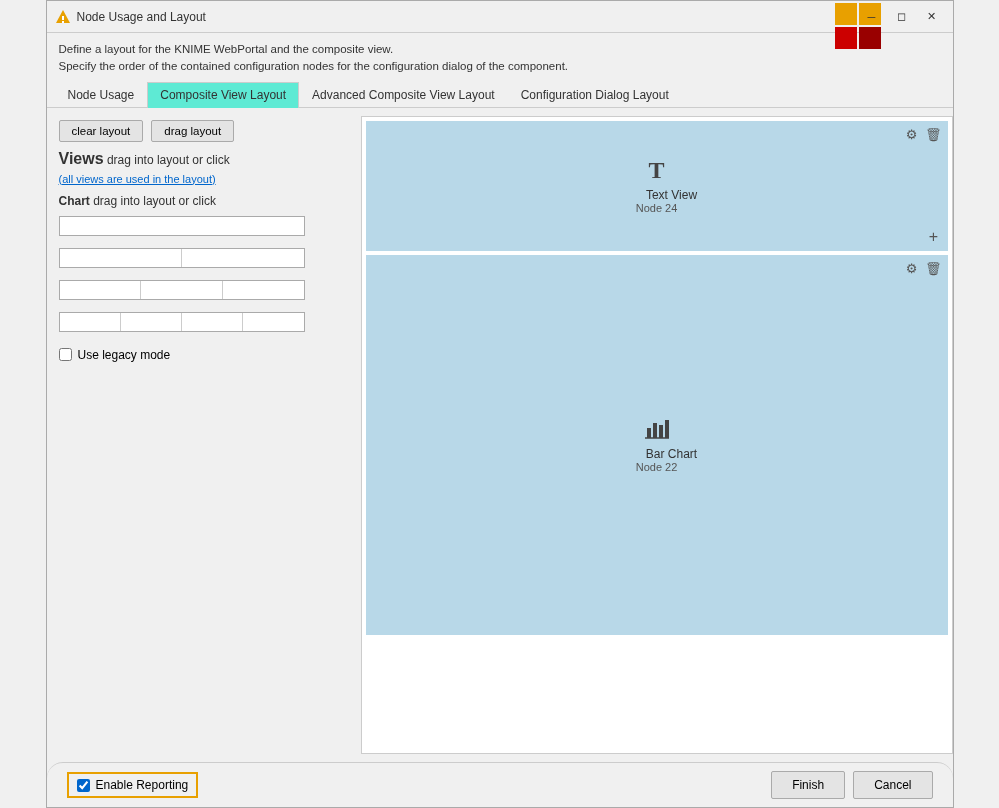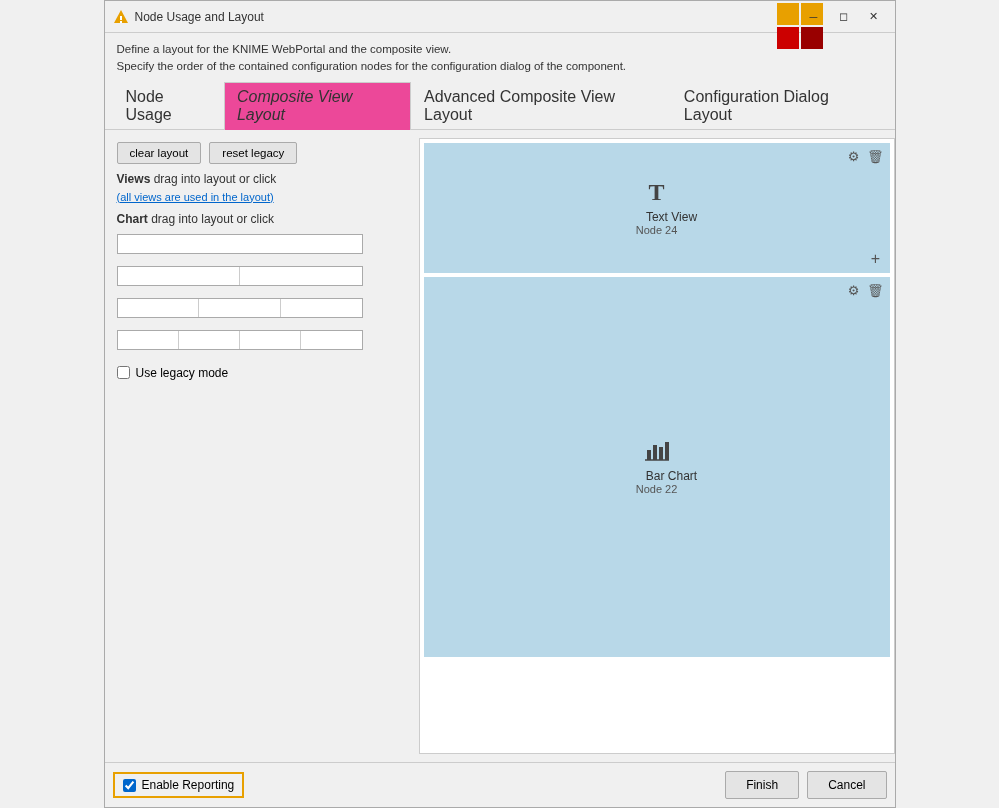--- a/index.html
+++ b/index.html
@@ -7,21 +7,21 @@
       font-family: 'Segoe UI', Arial, sans-serif;
       font-size: 12px;
       background: #f0f0f0;
       display: flex;
       justify-content: center;
       align-items: center;
       width: 999px;
       height: 808px;
     }
     .window {
-      width: 792px;
+      width: 908px;
       height: 808px;
       background: #f0f0f0;
       border: 1px solid #aaa;
       display: flex;
       flex-direction: column;
       position: relative;
     }
     .title-bar {
       background: #f0f0f0;
       height: 32px;
@@ -84,34 +84,33 @@
       line-height: 1.5;
     }
     .tabs {
       display: flex;
       border-bottom: 1px solid #ccc;
       background: #f0f0f0;
       padding: 0 8px;
     }
     .tab {
       padding: 5px 12px;
-      font-size: 16px;
+      font-size: 12px;
       cursor: pointer;
       border: 1px solid transparent;
       border-bottom: none;
       color: #333;
       background: transparent;
     }
     .tab.active {
-      background: #ec4899;
+      background: #5eead4;
       border-color: #ccc;
       border-bottom-color: white;
       margin-bottom: -1px;
       z-index: 1;
-      font-style: italic;
     }
     .main-content {
       display: flex;
       flex: 1;
       overflow: hidden;
       gap: 36px;
     }
     .left-panel {
       width: 270px;
       min-width: 270px;
@@ -127,21 +126,21 @@
     }
     .action-btn {
       padding: 4px 12px;
       font-size: 11.5px;
       background: #e4e4e4;
       border: 1px solid #aaa;
       cursor: pointer;
       border-radius: 2px;
     }
     .section-title {
-      font-size: 12px;
+      font-size: 16px;
       font-weight: bold;
       color: #333;
       margin-top: 20px;
     }
     .section-subtitle {
       font-size: 11px;
       color: #0066cc;
       text-decoration: underline;
     }
     .rows-section-title {
@@ -256,25 +255,26 @@
       font-weight: 500;
       margin-left: 30px;
     }
     .node-subtitle {
       font-size: 11px;
       color: #555;
       text-align: center;
     }
     .footer {
       border-top: 1px solid #ccc;
-      padding: 8px 8px;
+      padding: 8px 20px;
       display: flex;
       align-items: center;
       justify-content: space-between;
       background: #f0f0f0;
+      border-radius: 16px;
     }
     .enable-reporting-area {
       border: 2px solid #e8a000;
       padding: 4px 8px;
       display: flex;
       align-items: center;
       gap: 6px;
       background: #f0f0f0;
     }
     .enable-reporting-checkbox {
@@ -344,21 +344,21 @@
     <div class="tab active">Composite View Layout</div>
     <div class="tab">Advanced Composite View Layout</div>
     <div class="tab">Configuration Dialog Layout</div>
   </div>
 
   <div class="main-content">
 
     <div class="left-panel">
       <div class="button-row">
         <button class="action-btn">clear layout</button>
-        <button class="action-btn">reset legacy</button>
+        <button class="action-btn">drag layout</button>
       </div>
 
       <div>
         <span class="section-title">Views</span><span style="font-size:12px;color:#333;"> drag into layout or click</span>
         <div style="margin-top:4px;">
           <span class="section-subtitle">(all views are used in the layout)</span>
         </div>
       </div>
 
       <div>

